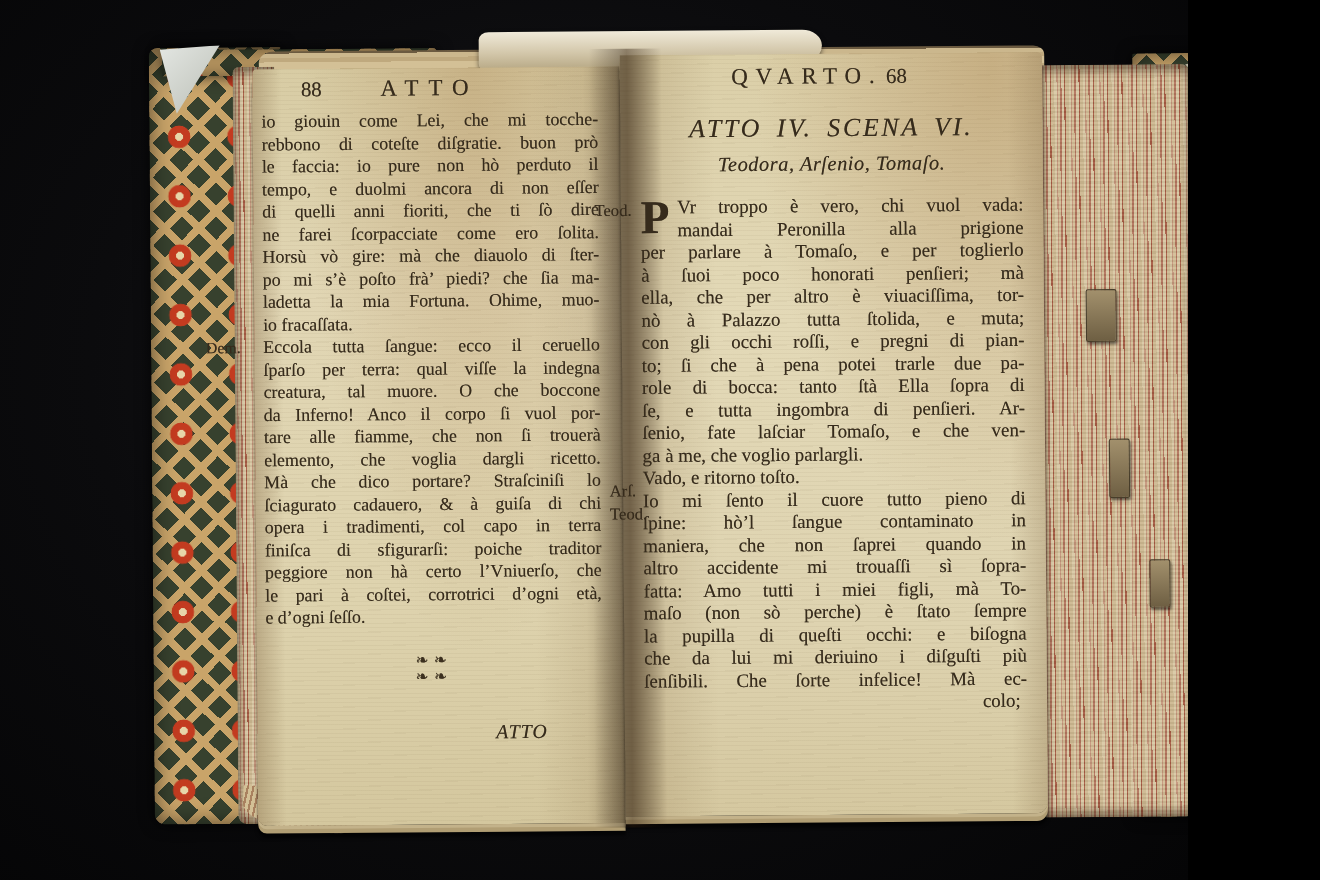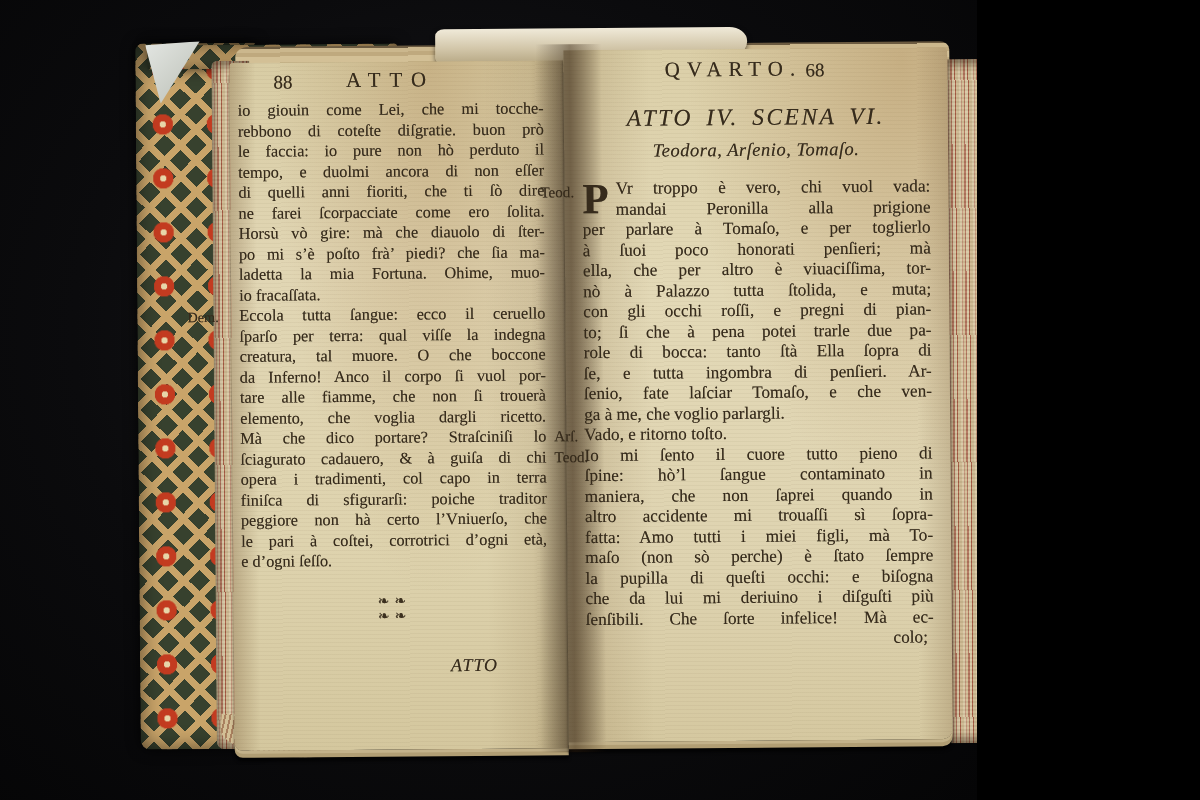--- a/index.html
+++ b/index.html
@@ -1,16 +1,16 @@
 <!DOCTYPE html>
 <html><head>
 <meta charset="utf-8">
 <style>
   html,body{margin:0;padding:0;background:#000;}
-  .stage{position:relative;width:977px;height:800px;overflow:hidden;
+  .stage{position:relative;width:1080px;height:800px;overflow:hidden;
     background:radial-gradient(ellipse at 48% 42%, #17171a 0%, #0b0b0d 55%, #050506 100%);
     font-family:"Liberation Serif","DejaVu Serif",serif;}
   .book{position:absolute;left:0;top:0;width:1200px;height:800px;transform:rotate(-0.45deg);}
 
   
   .board{position:absolute;z-index:10;
     background:
       radial-gradient(circle at 27px 27px, #e7d6a9 0 3.5px, #c33b20 3.5px 10px, rgba(0,0,0,0) 10.5px),
       repeating-linear-gradient(45deg, rgba(0,0,0,0) 0 15px, #c9a469 15px 22px),
       repeating-linear-gradient(-45deg, rgba(0,0,0,0) 0 15px, #c9a469 15px 22px),
@@ -85,21 +85,21 @@
   .pn{position:absolute;top:2px;font-size:19px;}
   .pn-left{left:36px;}
   .pn-right{left:224px;}
   .tline{text-align:justify;text-align-last:justify;hyphens:none;}
   .tline-last{text-align:left;text-align-last:left;}
   .end-right .tline-last{text-align:right;text-align-last:right;padding-right:6px;}
   .speech{position:relative;}
   .speaker{position:absolute;font-size:0.88em;white-space:nowrap;}
   .sp-left{left:-52px;top:1px;text-align:right;}
   .sp-g{left:-42px;top:3px;}
-  .sp-g2{left:-30px;top:1px;}
+  .sp-g2{left:-30px;top:12px;}
   .dropcap{float:left;font-size:43px;line-height:36px;height:39px;padding:2px 7px 0 0;font-weight:bold;}
   .scene-heading{font-style:italic;font-size:23.5px;letter-spacing:2.5px;word-spacing:5px;text-align:center;margin:22px 0 0 0;}
   .characters{font-style:italic;font-size:18.5px;text-align:center;margin:12px 0 18px 0;letter-spacing:0.5px;}
   .ornament{margin-top:22px;text-align:center;font-family:"DejaVu Sans","DejaVu Serif",sans-serif;font-size:14px;line-height:15px;letter-spacing:5px;color:#3c301f;}
   .ornament .tline,.ornament .tline-last{text-align:center;text-align-last:center;}
   .catchword{margin-top:32px;font-style:italic;font-size:18px;text-align:right;padding-right:50px;letter-spacing:1px;}
 </style>
 </head>
 <body>
 

